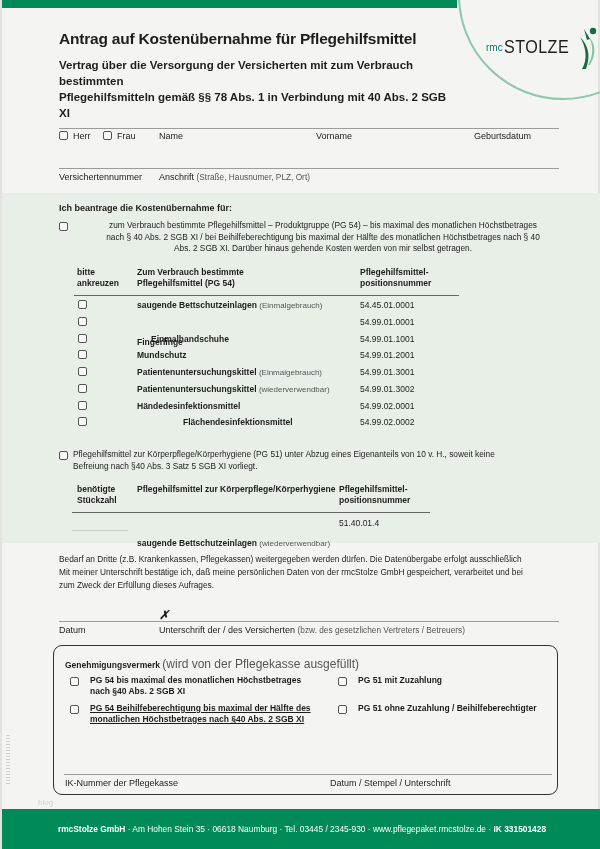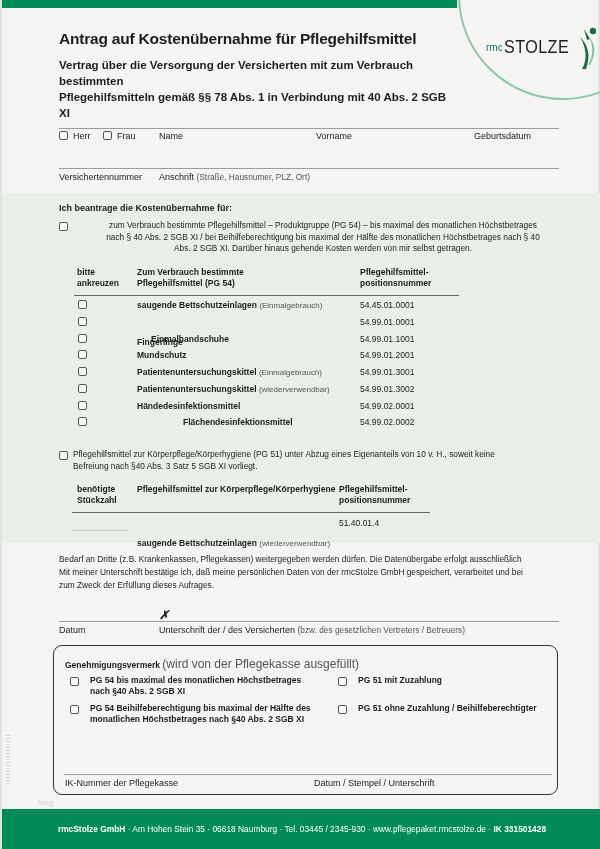--- a/index.html
+++ b/index.html
@@ -165,34 +165,34 @@
   <div class="box"></div>
   <span class="lbl" style="left:63px; top:657px; font-size:8.5px;"><span>Genehmigungsvermerk</span> <span class="light" style="font-size:12px;">(wird von der Pflegekasse ausgefüllt)</span></span>
 
   <span class="cbabs" style="left:68px; top:677px;"></span>
   <div class="th" style="left:88px; top:675px; font-size:8.5px;">
       <div>PG 54 bis maximal des monatlichen Höchstbetrages</div>
       <div>nach §40 Abs. 2 SGB XI</div>
     </div>
 
   <span class="cbabs" style="left:68px; top:705px;"></span>
-  <div class="th" style="left:88px; top:703px; font-size:8.5px;">
+  <div class="th" style="left:88px; top:703px; font-size:8.5px;text-decoration:underline;">
       <div>PG 54 Beihilfeberechtigung bis maximal der Hälfte des</div>
       <div>monatlichen Höchstbetrages nach §40 Abs. 2 SGB XI</div>
     </div>
 
   <span class="cbabs" style="left:336px; top:677px;"></span>
   <div class="th" style="left:356px; top:675px; font-size:8.5px;">PG 51 mit Zuzahlung</div>
 
   <span class="cbabs" style="left:336px; top:705px;"></span>
   <div class="th" style="left:356px; top:703px; font-size:8.5px;">PG 51 ohne Zuzahlung / Beihilfeberechtigter</div>
 
   <div class="line" style="left:62px; top:774px; width:488px;"></div>
   <span class="lbl" style="left:63px; top:778px; font-weight:normal;">IK-Nummer der Pflegekasse</span>
-  <span class="lbl" style="left:312px; top:778px; font-weight:normal;">Datum / Stempel / Unterschrift</span>
+  <span class="lbl" style="left:328px; top:778px; font-weight:normal;">Datum / Stempel / Unterschrift</span>
 
   <div class="vert"></div>
   <span class="watermark">blog</span>
 
   <div class="footer">
     <span><b>rmcStolze GmbH</b><span> · Am Hohen Stein 35 · 06618 Naumburg · Tel. 03445 / 2345-930 · www.pflegepaket.rmcstolze.de · </span><b>IK 331501428</b></span>
   </div>
 </div>
 
 </body></html>

